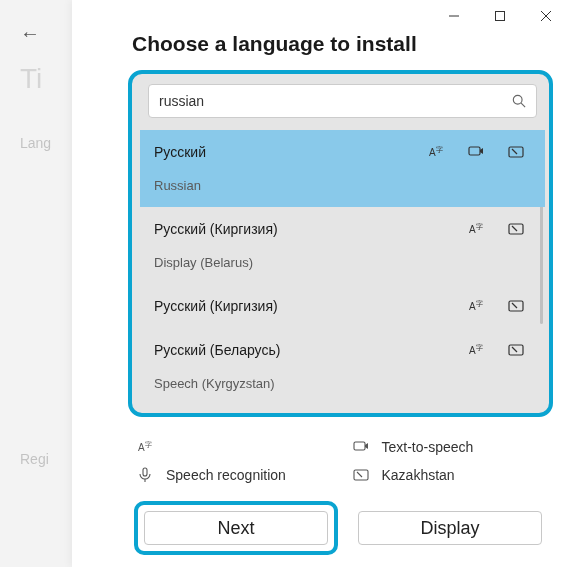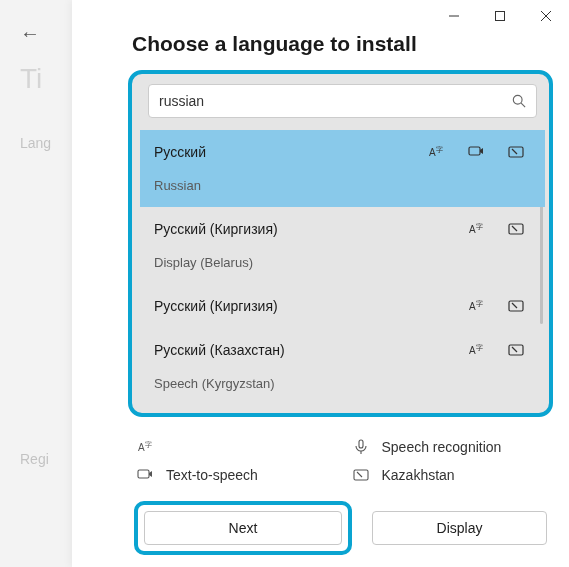--- a/index.html
+++ b/index.html
@@ -147,26 +147,26 @@
       margin: 0 6px 0 6px;
       align-items: center;
     }
     .highlight-next {
       border: 4px solid #0aa4d1;
       border-radius: 10px;
       padding: 6px 6px;
       display: inline-block;
     }
     .btn {
-      width: 198px;
+      width: 184px;
       height: 34px;
       background: #fff;
       border: 1px solid #c8c8c8;
       border-radius: 4px;
-      font-size: 14px;
+      font-size: 18px;
       color: #222;
       display: flex;
       align-items: center;
       justify-content: center;
     }
     svg { display: block; }
   </style>
 </head>
 <body>
 
@@ -266,21 +266,21 @@
               </span>
               <span>
                 <svg width="16" height="16" viewBox="0 0 16 16">
                   <rect x="1" y="3" width="14" height="10" rx="1.5" fill="none" stroke="#333" stroke-width="1.2"></rect>
                   <line x1="4" y1="5" x2="9" y2="10" stroke="#333" stroke-width="1.2"></line>
                 </svg>
               </span>
             </div>
           </div>
           <div class="lang-item">
-            <div class="lang-native">Русский (Казахстан)</div>
+            <div class="lang-native">Русский (Беларусь)</div>
             <div class="lang-en">Speech (Kyrgyzstan)</div>
             <div class="lang-icons">
               <span>
                 <svg width="16" height="16" viewBox="0 0 16 16">
                   <text x="1" y="12" font-size="10" fill="#333">A</text>
                   <text x="8" y="8" font-size="7" fill="#333">字</text>
                 </svg>
               </span>
               <span>
                 <svg width="16" height="16" viewBox="0 0 16 16">
@@ -298,35 +298,35 @@
         <span class="ic">
           <svg width="16" height="16" viewBox="0 0 16 16">
               <text x="1" y="12" font-size="10" fill="#555">A</text>
               <text x="8" y="8" font-size="7" fill="#555">字</text>
             </svg>
         </span>
       </div>
       <div class="legend-item">
         <span class="ic">
           <svg width="16" height="16" viewBox="0 0 16 16">
+              <rect x="1" y="3" width="11" height="8" rx="1.5" fill="none" stroke="#555" stroke-width="1.1"></rect>
+              <path d="M12,6 L15,4 L15,10 L12,8" fill="#555"></path>
+            </svg>
+        </span>
+        <span>Text-to-speech</span>
+      </div>
+      <div class="legend-item">
+        <span class="ic">
+          <svg width="16" height="16" viewBox="0 0 16 16">
               <rect x="6" y="1" width="4" height="8" rx="2" fill="none" stroke="#555" stroke-width="1.1"></rect>
               <path d="M3,7 a5,5 0 0,0 10,0" fill="none" stroke="#555" stroke-width="1.1"></path>
               <line x1="8" y1="12" x2="8" y2="15" stroke="#555" stroke-width="1.1"></line>
             </svg>
         </span>
         <span>Speech recognition</span>
-      </div>
-      <div class="legend-item">
-        <span class="ic">
-          <svg width="16" height="16" viewBox="0 0 16 16">
-              <rect x="1" y="3" width="11" height="8" rx="1.5" fill="none" stroke="#555" stroke-width="1.1"></rect>
-              <path d="M12,6 L15,4 L15,10 L12,8" fill="#555"></path>
-            </svg>
-        </span>
-        <span>Text-to-speech</span>
       </div>
       <div class="legend-item">
         <span class="ic">
           <svg width="16" height="16" viewBox="0 0 16 16">
               <rect x="1" y="3" width="14" height="10" rx="1.5" fill="none" stroke="#555" stroke-width="1.1"></rect>
               <line x1="4" y1="5" x2="9" y2="10" stroke="#555" stroke-width="1.1"></line>
             </svg>
         </span>
         <span>Kazakhstan</span>
       </div>

